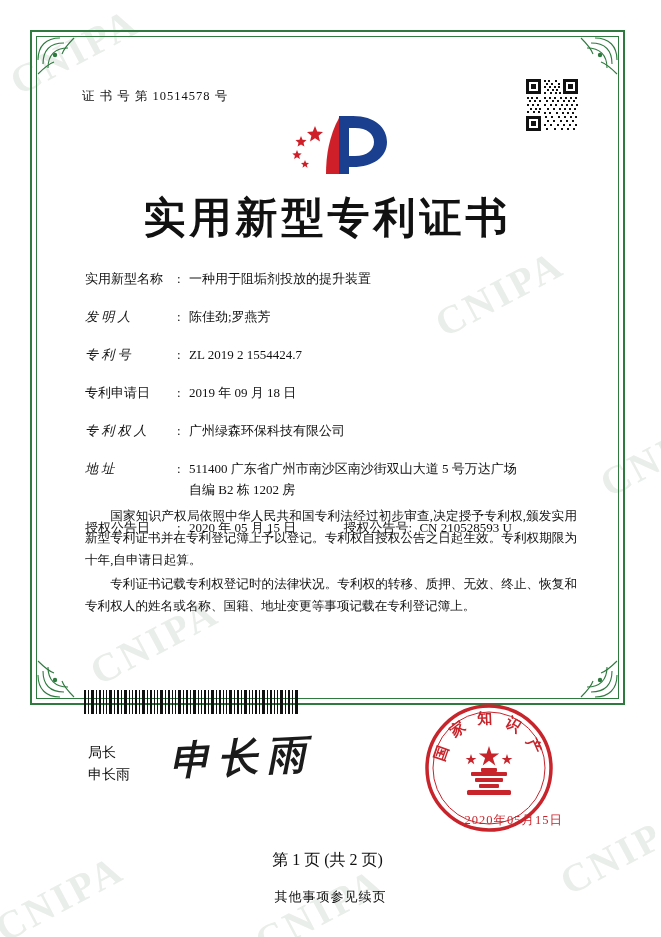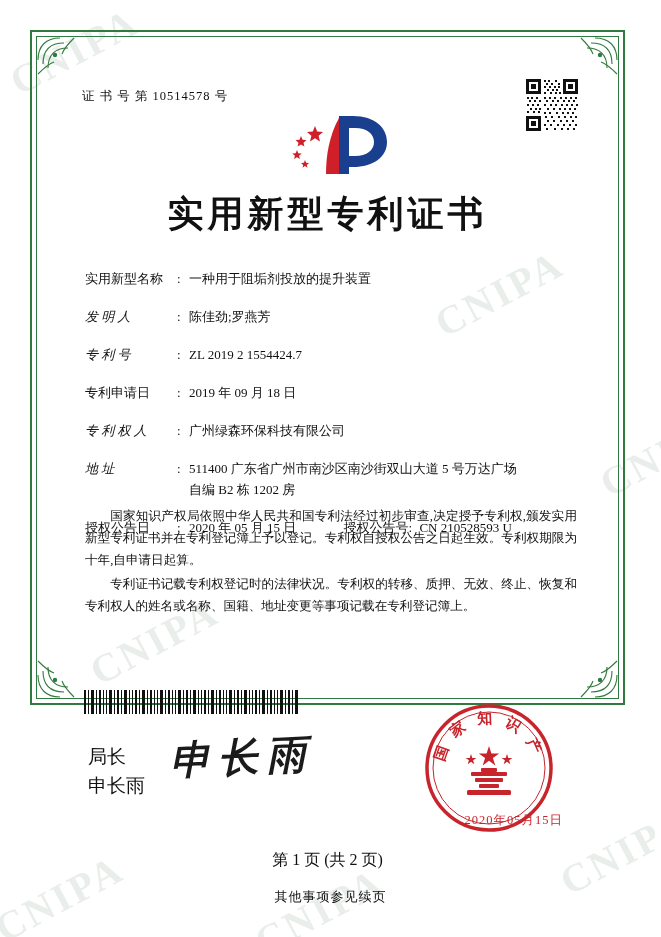--- a/index.html
+++ b/index.html
@@ -97,21 +97,21 @@
     text-align: center;
     height: 70px;
   }
 
   
   .title {
     position: absolute;
     left: 0; right: 0;
     top: 160px;
     text-align: center;
-    font-size: 36px;
+    font-size: 42px;
     font-weight: bold;
     letter-spacing: 4px;
     color: #111;
     font-family: "Liberation Serif", serif;
   }
 
   
   .fields {
     position: absolute;
     left: 55px;
@@ -181,21 +181,21 @@
     top: 660px;
     width: 215px;
     height: 24px;
   }
 
   
   .sig-block {
     position: absolute;
     left: 58px;
     top: 712px;
-    font-size: 19px;
+    font-size: 14px;
     line-height: 1.55;
     color: #111;
   }
   .sig-script {
     position: absolute;
     left: 140px;
     top: 700px;
     font-size: 40px;
     font-family: "DejaVu Serif", serif;
     font-style: italic;

